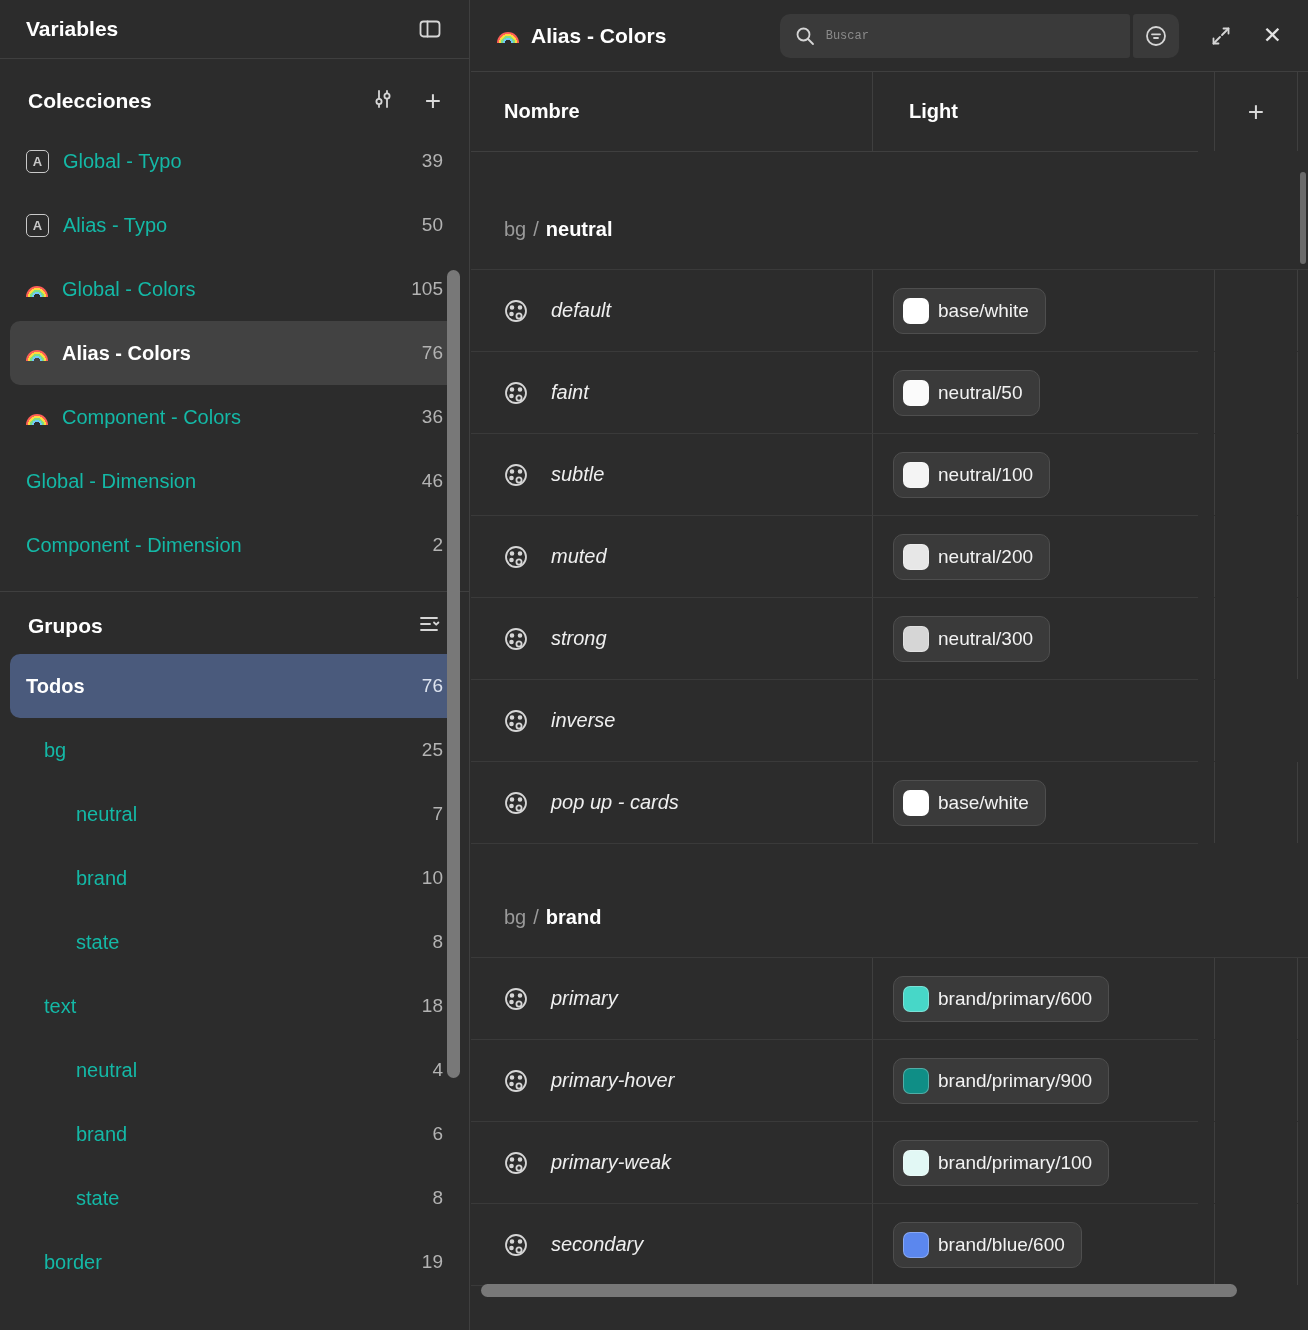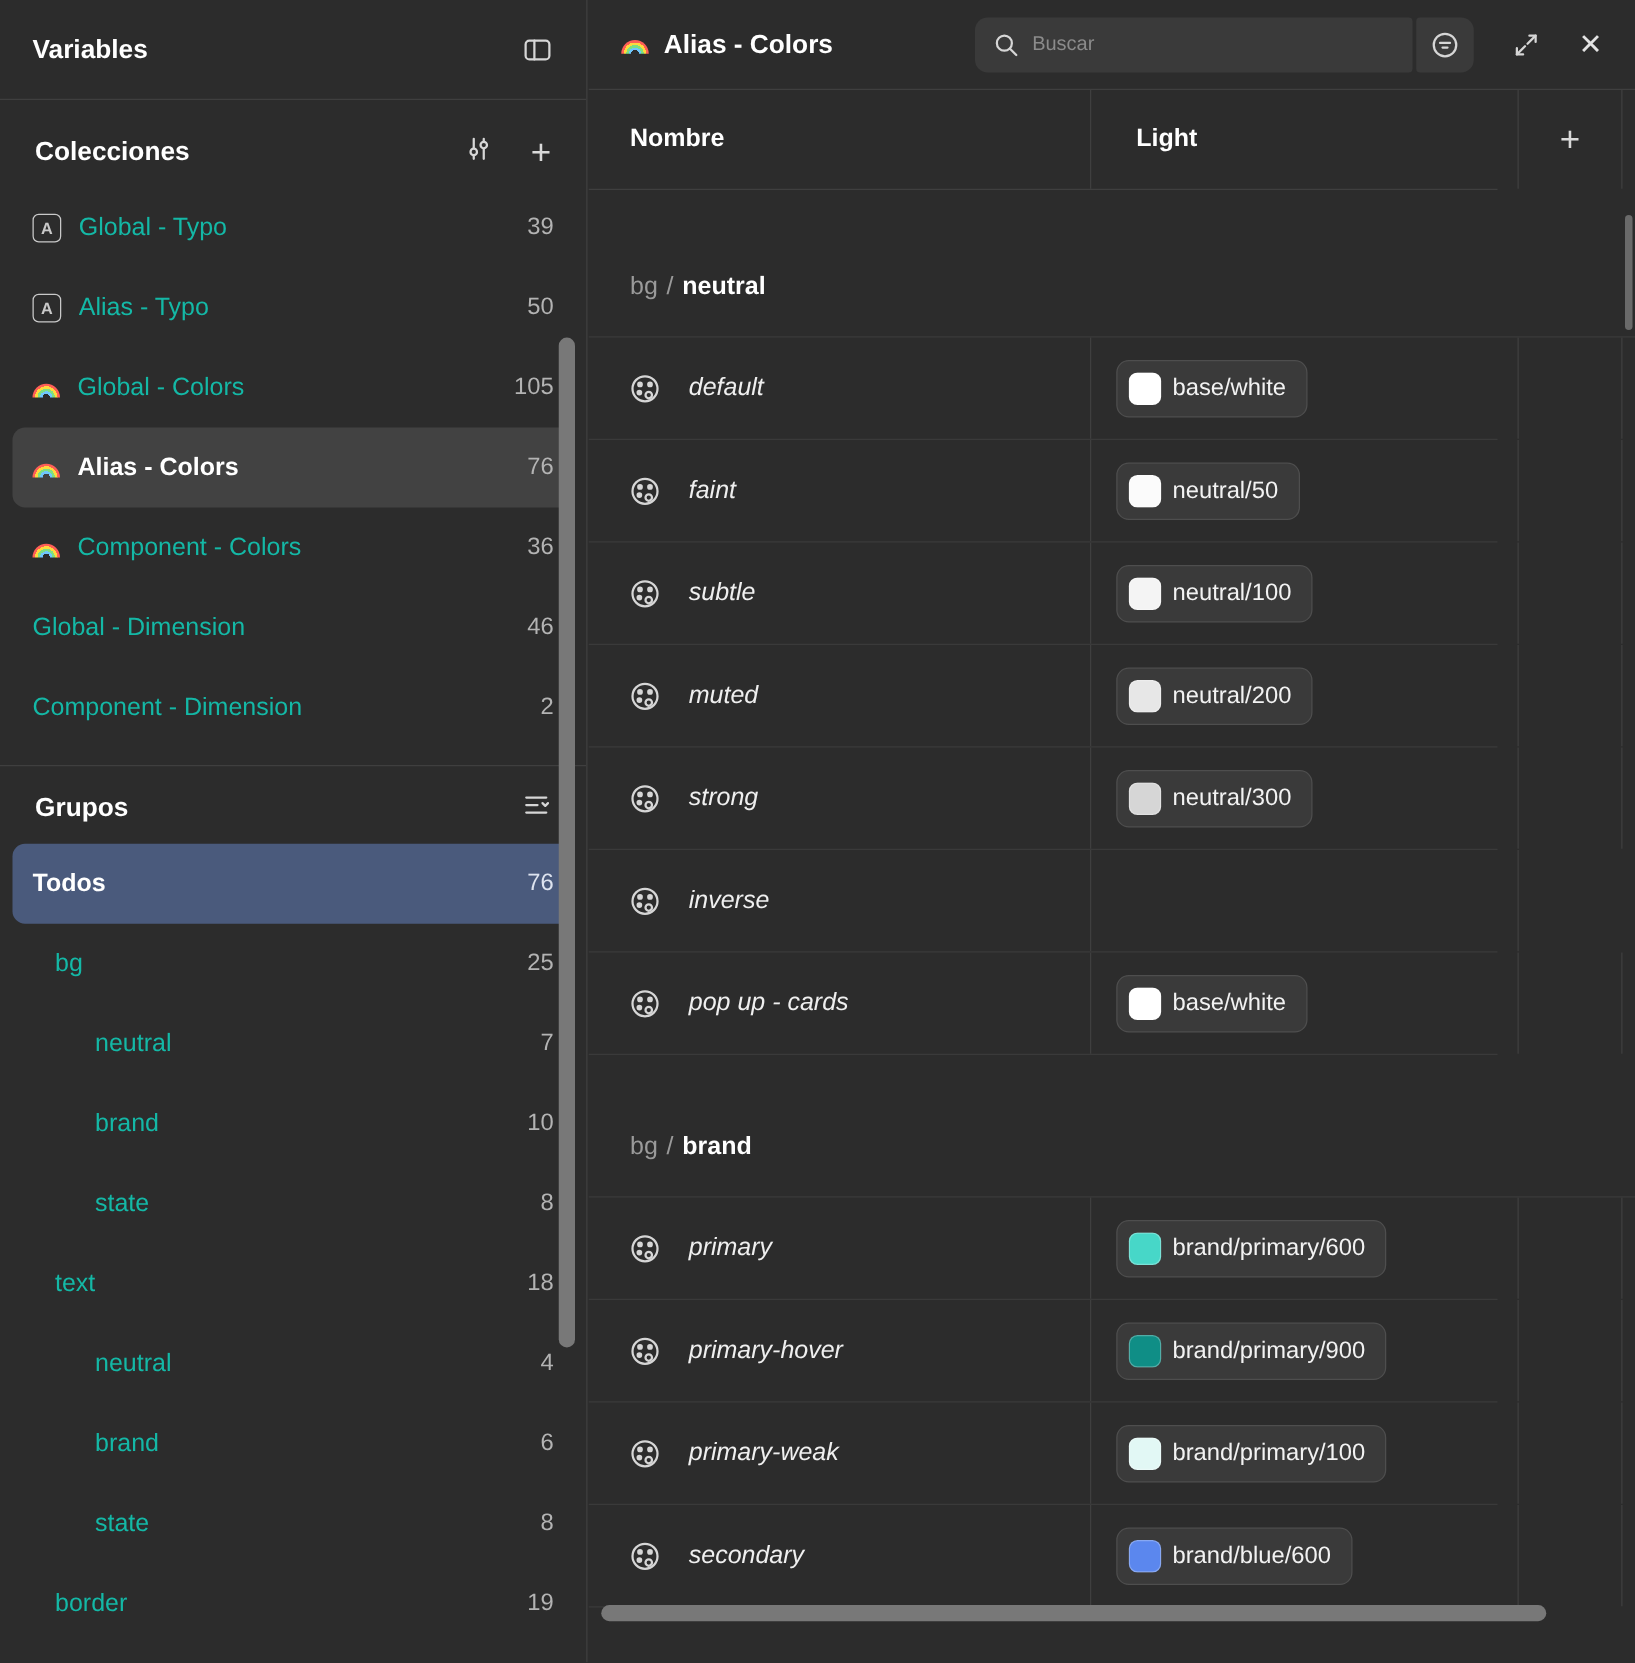--- a/index.html
+++ b/index.html
@@ -7,21 +7,21 @@
   body {
     background:#2c2c2c; color:#f0f0f0;
     font-family:"Liberation Sans", sans-serif;
     font-size:20px; position:relative; overflow:hidden;
   }
   :root{ --line:#3f3f3f; --rowline:#3a3a3a; --sub:#a6a6a6; }
 
   
   .sidebar { position:absolute; left:0; top:0; width:470px; height:1330px;
              border-right:1px solid var(--line); overflow:hidden; }
-  .sidebar-header { height:80px; display:flex; align-items:center; justify-content:space-between;
+  .sidebar-header { height:59px; display:flex; align-items:center; justify-content:space-between;
                     padding:0 26px; border-bottom:1px solid var(--line); }
   .sidebar-title { font-size:21px; font-weight:700; color:#ffffff; }
 
   .section { padding-top:14px; }
   .section-heading { height:56px; display:flex; align-items:center; padding:0 28px; }
   .section-heading .h-label { font-size:21px; font-weight:700; flex:1; color:#fff; }
   .h-icons { display:flex; align-items:center; gap:30px; color:#d6d6d6; }
 
   .item { height:64px; display:flex; align-items:center; gap:14px;
           margin:0 10px; padding:0 16px; border-radius:10px; cursor:default; }
@@ -52,21 +52,21 @@
   
   .panel { position:absolute; left:471px; top:0; width:837px; height:1330px; }
   .panel-header { height:72px; display:flex; align-items:center; padding:0 26px;
                   border-bottom:1px solid var(--line); }
   .panel-title { display:flex; align-items:center; gap:12px; font-size:21px; font-weight:700; color:#fff; }
 
   .search-group { margin-left:auto; display:flex; align-items:center; }
   .search-box { width:350px; height:44px; background:#3a3a3a; border-radius:10px 3px 3px 10px;
                 display:flex; align-items:center; gap:10px; padding:0 14px; }
   .search-box input { flex:1; background:transparent; border:none; outline:none;
-                      color:#0ea5e9; font-size:16px; font-family:Liberation Sans, sans-serif; }
+                      color:#0ea5e9; font-size:12px; font-family:Liberation Mono, monospace; }
   .search-box input::placeholder { color:#8b8b8b; }
   .filter-btn { width:46px; height:44px; margin-left:3px; background:#3a3a3a;
                 border-radius:3px 10px 10px 3px; display:flex; align-items:center; justify-content:center; cursor:default; }
   .hdr-btn { margin-left:30px; display:flex; align-items:center; justify-content:center; cursor:default; }
   .close-glyph { font-size:23px; color:#e3e3e3; line-height:1; }
 
   .grid-row { display:grid; grid-template-columns:402px 342px 83px; width:727px; }
   .cell { border-right:1px solid var(--line); display:flex; align-items:center; min-width:0; }
 
   .table-header { height:80px; border-bottom:1px solid var(--line); }

